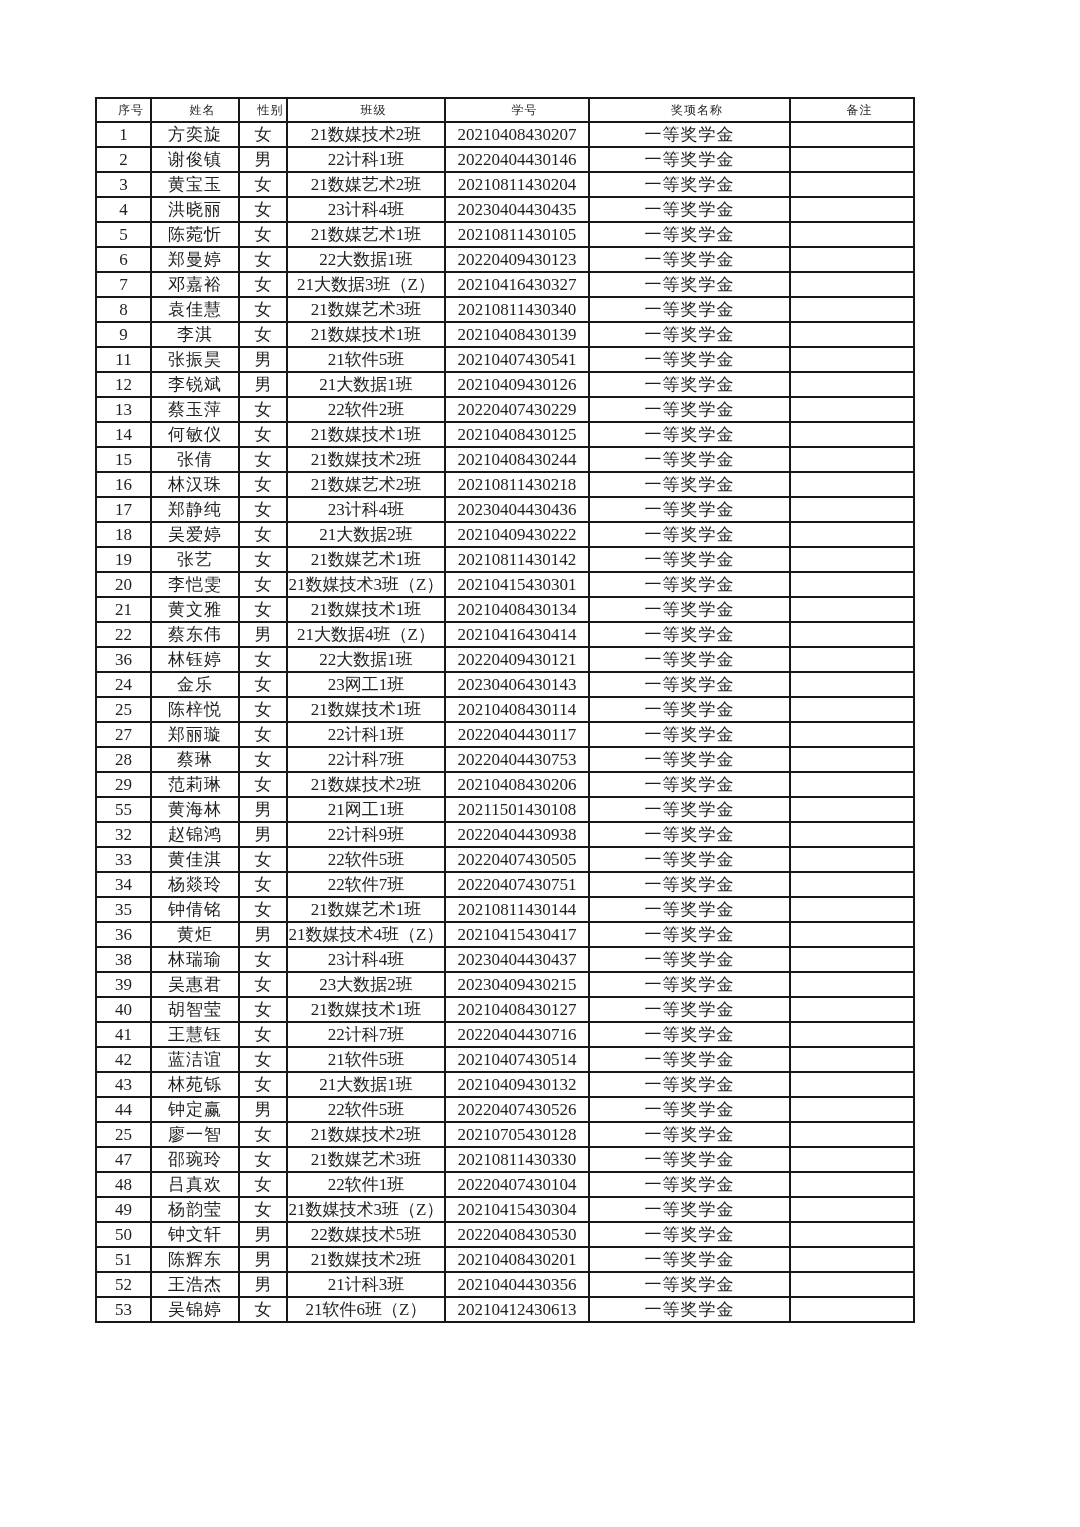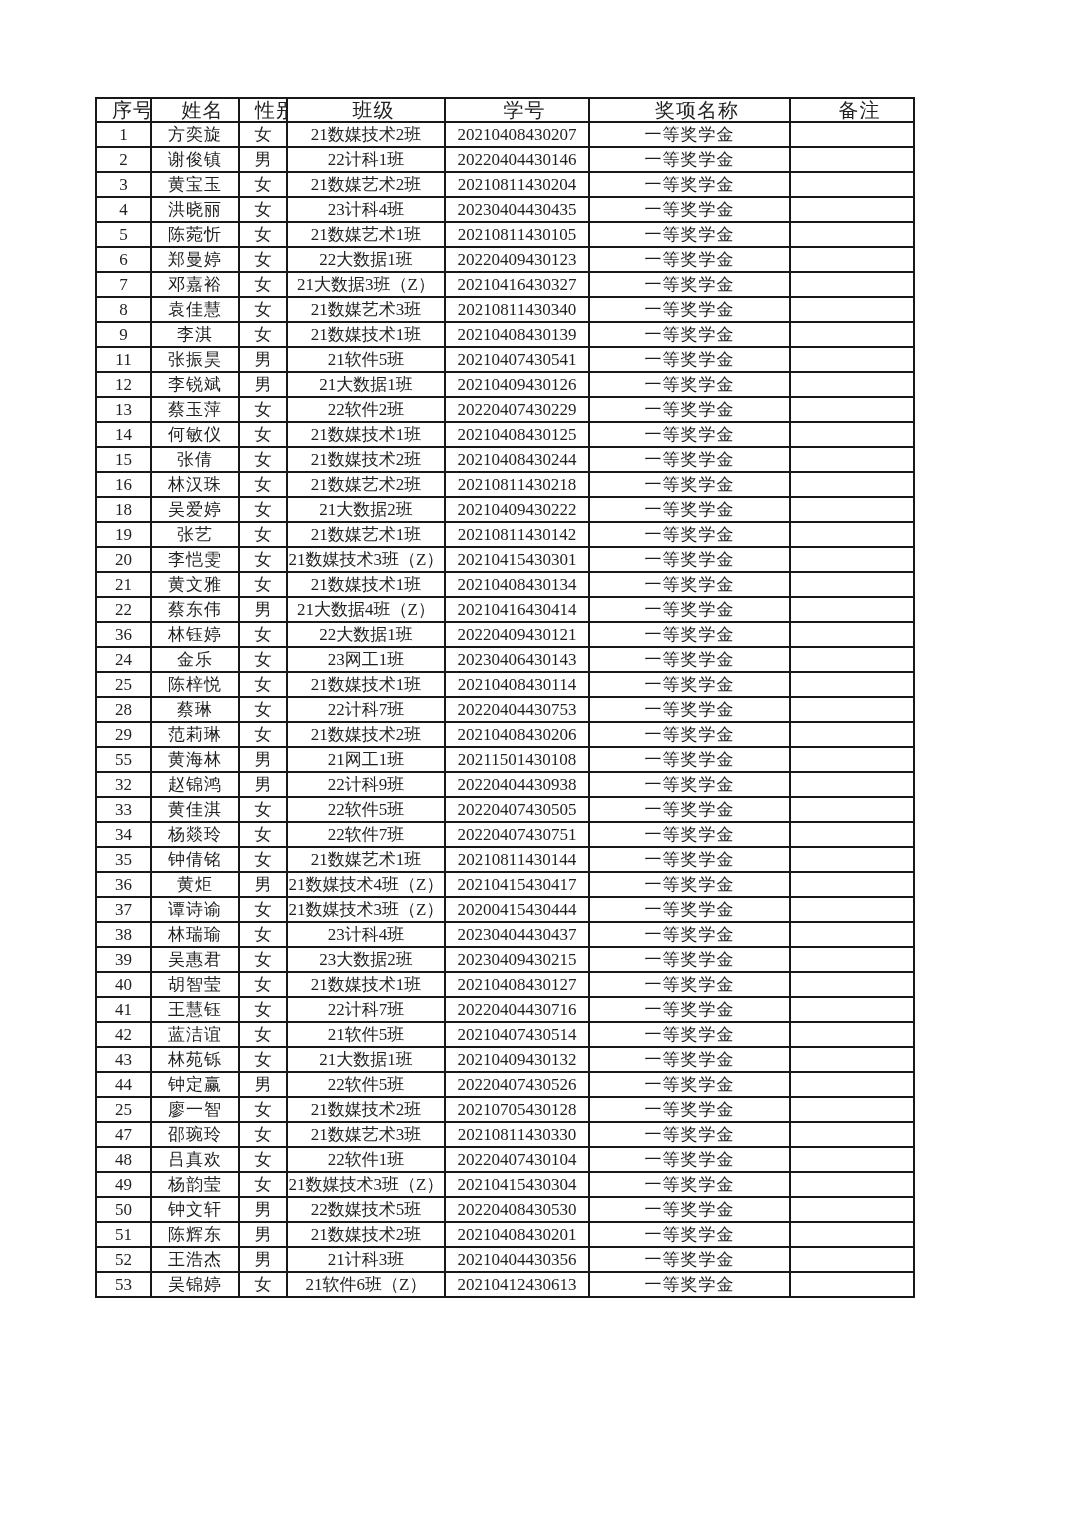--- a/index.html
+++ b/index.html
@@ -34,21 +34,21 @@
     vertical-align: middle;
     font-size: 17px;
     font-weight: normal;
     line-height: 1;
     white-space: nowrap;
     overflow: hidden;
     height: 23px;
   }
   table.award-table thead th {
     height: 22px;
-    font-size: 20px;
+    font-size: 12px;
     letter-spacing: 1px;
     padding-left: 15px;
   }
   td.c-name   { font-size: 18px; letter-spacing: 1px; }
   td.c-gender { font-size: 18px; }
   td.c-class  { font-size: 17px; }
   td.c-sid    { font-size: 17px; font-family: "Liberation Serif", "DejaVu Serif", serif; margin-left: 25px; }
   td.c-award  { font-size: 18px; letter-spacing: 1px; }
   td.c-no     { font-size: 17px; }
 </style>
@@ -222,20 +222,29 @@
   <tr>
     <td class="c-no">16</td>
     <td class="c-name">林汉珠</td>
     <td class="c-gender">女</td>
     <td class="c-class">21数媒艺术2班</td>
     <td class="c-sid">20210811430218</td>
     <td class="c-award">一等奖学金</td>
     <td class="c-remark"></td>
   </tr>
 
+  <tr>
+    <td class="c-no">17</td>
+    <td class="c-name">郑静纯</td>
+    <td class="c-gender">女</td>
+    <td class="c-class">23计科4班</td>
+    <td class="c-sid">20230404430436</td>
+    <td class="c-award">一等奖学金</td>
+    <td class="c-remark"></td>
+  </tr>
 
   <tr>
     <td class="c-no">18</td>
     <td class="c-name">吴爱婷</td>
     <td class="c-gender">女</td>
     <td class="c-class">21大数据2班</td>
     <td class="c-sid">20210409430222</td>
     <td class="c-award">一等奖学金</td>
     <td class="c-remark"></td>
   </tr>
@@ -304,20 +313,29 @@
     <td class="c-no">25</td>
     <td class="c-name">陈梓悦</td>
     <td class="c-gender">女</td>
     <td class="c-class">21数媒技术1班</td>
     <td class="c-sid">20210408430114</td>
     <td class="c-award">一等奖学金</td>
     <td class="c-remark"></td>
   </tr>
 
 
+  <tr>
+    <td class="c-no">27</td>
+    <td class="c-name">郑丽璇</td>
+    <td class="c-gender">女</td>
+    <td class="c-class">22计科1班</td>
+    <td class="c-sid">20220404430117</td>
+    <td class="c-award">一等奖学金</td>
+    <td class="c-remark"></td>
+  </tr>
 
   <tr>
     <td class="c-no">28</td>
     <td class="c-name">蔡琳</td>
     <td class="c-gender">女</td>
     <td class="c-class">22计科7班</td>
     <td class="c-sid">20220404430753</td>
     <td class="c-award">一等奖学金</td>
     <td class="c-remark"></td>
   </tr>
@@ -386,29 +404,20 @@
   <tr>
     <td class="c-no">36</td>
     <td class="c-name">黄炬</td>
     <td class="c-gender">男</td>
     <td class="c-class">21数媒技术4班（Z）</td>
     <td class="c-sid">20210415430417</td>
     <td class="c-award">一等奖学金</td>
     <td class="c-remark"></td>
   </tr>
 
-  <tr>
-    <td class="c-no">37</td>
-    <td class="c-name">谭诗谕</td>
-    <td class="c-gender">女</td>
-    <td class="c-class">21数媒技术3班（Z）</td>
-    <td class="c-sid">20200415430444</td>
-    <td class="c-award">一等奖学金</td>
-    <td class="c-remark"></td>
-  </tr>
 
   <tr>
     <td class="c-no">38</td>
     <td class="c-name">林瑞瑜</td>
     <td class="c-gender">女</td>
     <td class="c-class">23计科4班</td>
     <td class="c-sid">20230404430437</td>
     <td class="c-award">一等奖学金</td>
     <td class="c-remark"></td>
   </tr>

